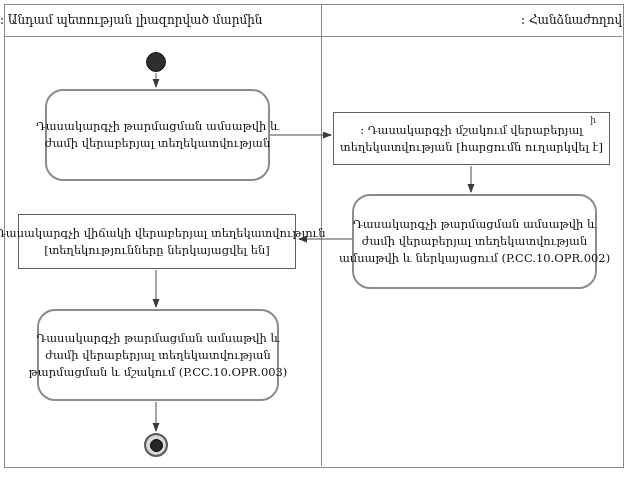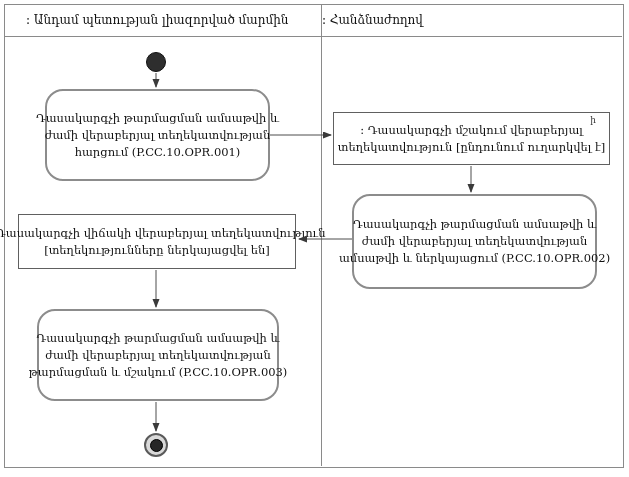--- a/index.html
+++ b/index.html
@@ -17,22 +17,22 @@
     background:#8a8a8a;
   }
   .header-line {
     position:absolute; left:5px; top:36px; width:617px; height:1px;
     background:#8a8a8a;
   }
   .lane-title {
     position:absolute; top:5px; height:31px; line-height:31px;
     font-size:12px; white-space:nowrap; overflow:hidden;
   }
-  .lane-title.left { left:26px; width:300px; text-align:left; }
-  .lane-title.right { left:322px; width:300px; text-align:left; }
+  .lane-title.left { left:0; width:300px; text-align:left; }
+  .lane-title.right { left:322px; width:300px; text-align:right; }
 
   .activity {
     position:absolute; background:#ffffff;
     border:2px solid #8c8c8c; border-radius:18px;
     display:flex; flex-direction:column; align-items:center; justify-content:center;
     text-align:center; font-size:11.5px; line-height:17px;
     box-sizing:border-box; padding:6px 8px;
   }
   .objnode {
     position:absolute; background:#ffffff;
@@ -72,27 +72,26 @@
   <div class="header-line"></div>
 
   <div class="lane-title left">: Անդամ պետության լիազորված մարմին</div>
   <div class="lane-title right">: Հանձնաժողով</div>
 
   <div class="start-node"></div>
 
   <div class="activity" style="left:45px; top:89px; width:225px; height:92px;">
     <span class="txt-line">Դասակարգչի թարմացման ամսաթվի և</span>
     <span class="txt-line">ժամի վերաբերյալ տեղեկատվության</span>
-    <span class="txt-line">հարցում (P.CC.10.OPR.001)</span>
   </div>
 
   <div class="objnode" style="left:333px; top:112px; width:277px; height:53px;">
     <span class="corner-marker">ի</span>
     <span class="txt-line">: Դասակարգչի մշակում վերաբերյալ</span>
-    <span class="txt-line">տեղեկատվություն [ընդունում ուղարկվել է]</span>
+    <span class="txt-line">տեղեկատվության [հարցումն ուղարկվել է]</span>
   </div>
 
   <div class="activity" style="left:352px; top:194px; width:245px; height:95px;">
     <span class="txt-line">Դասակարգչի թարմացման ամսաթվի և</span>
     <span class="txt-line">ժամի վերաբերյալ տեղեկատվության</span>
     <span class="txt-line">ամսաթվի և ներկայացում (P.CC.10.OPR.002)</span>
   </div>
 
   <div class="objnode" style="left:18px; top:214px; width:278px; height:55px;">
     <span class="txt-line">: Դասակարգչի վիճակի վերաբերյալ տեղեկատվություն</span>

